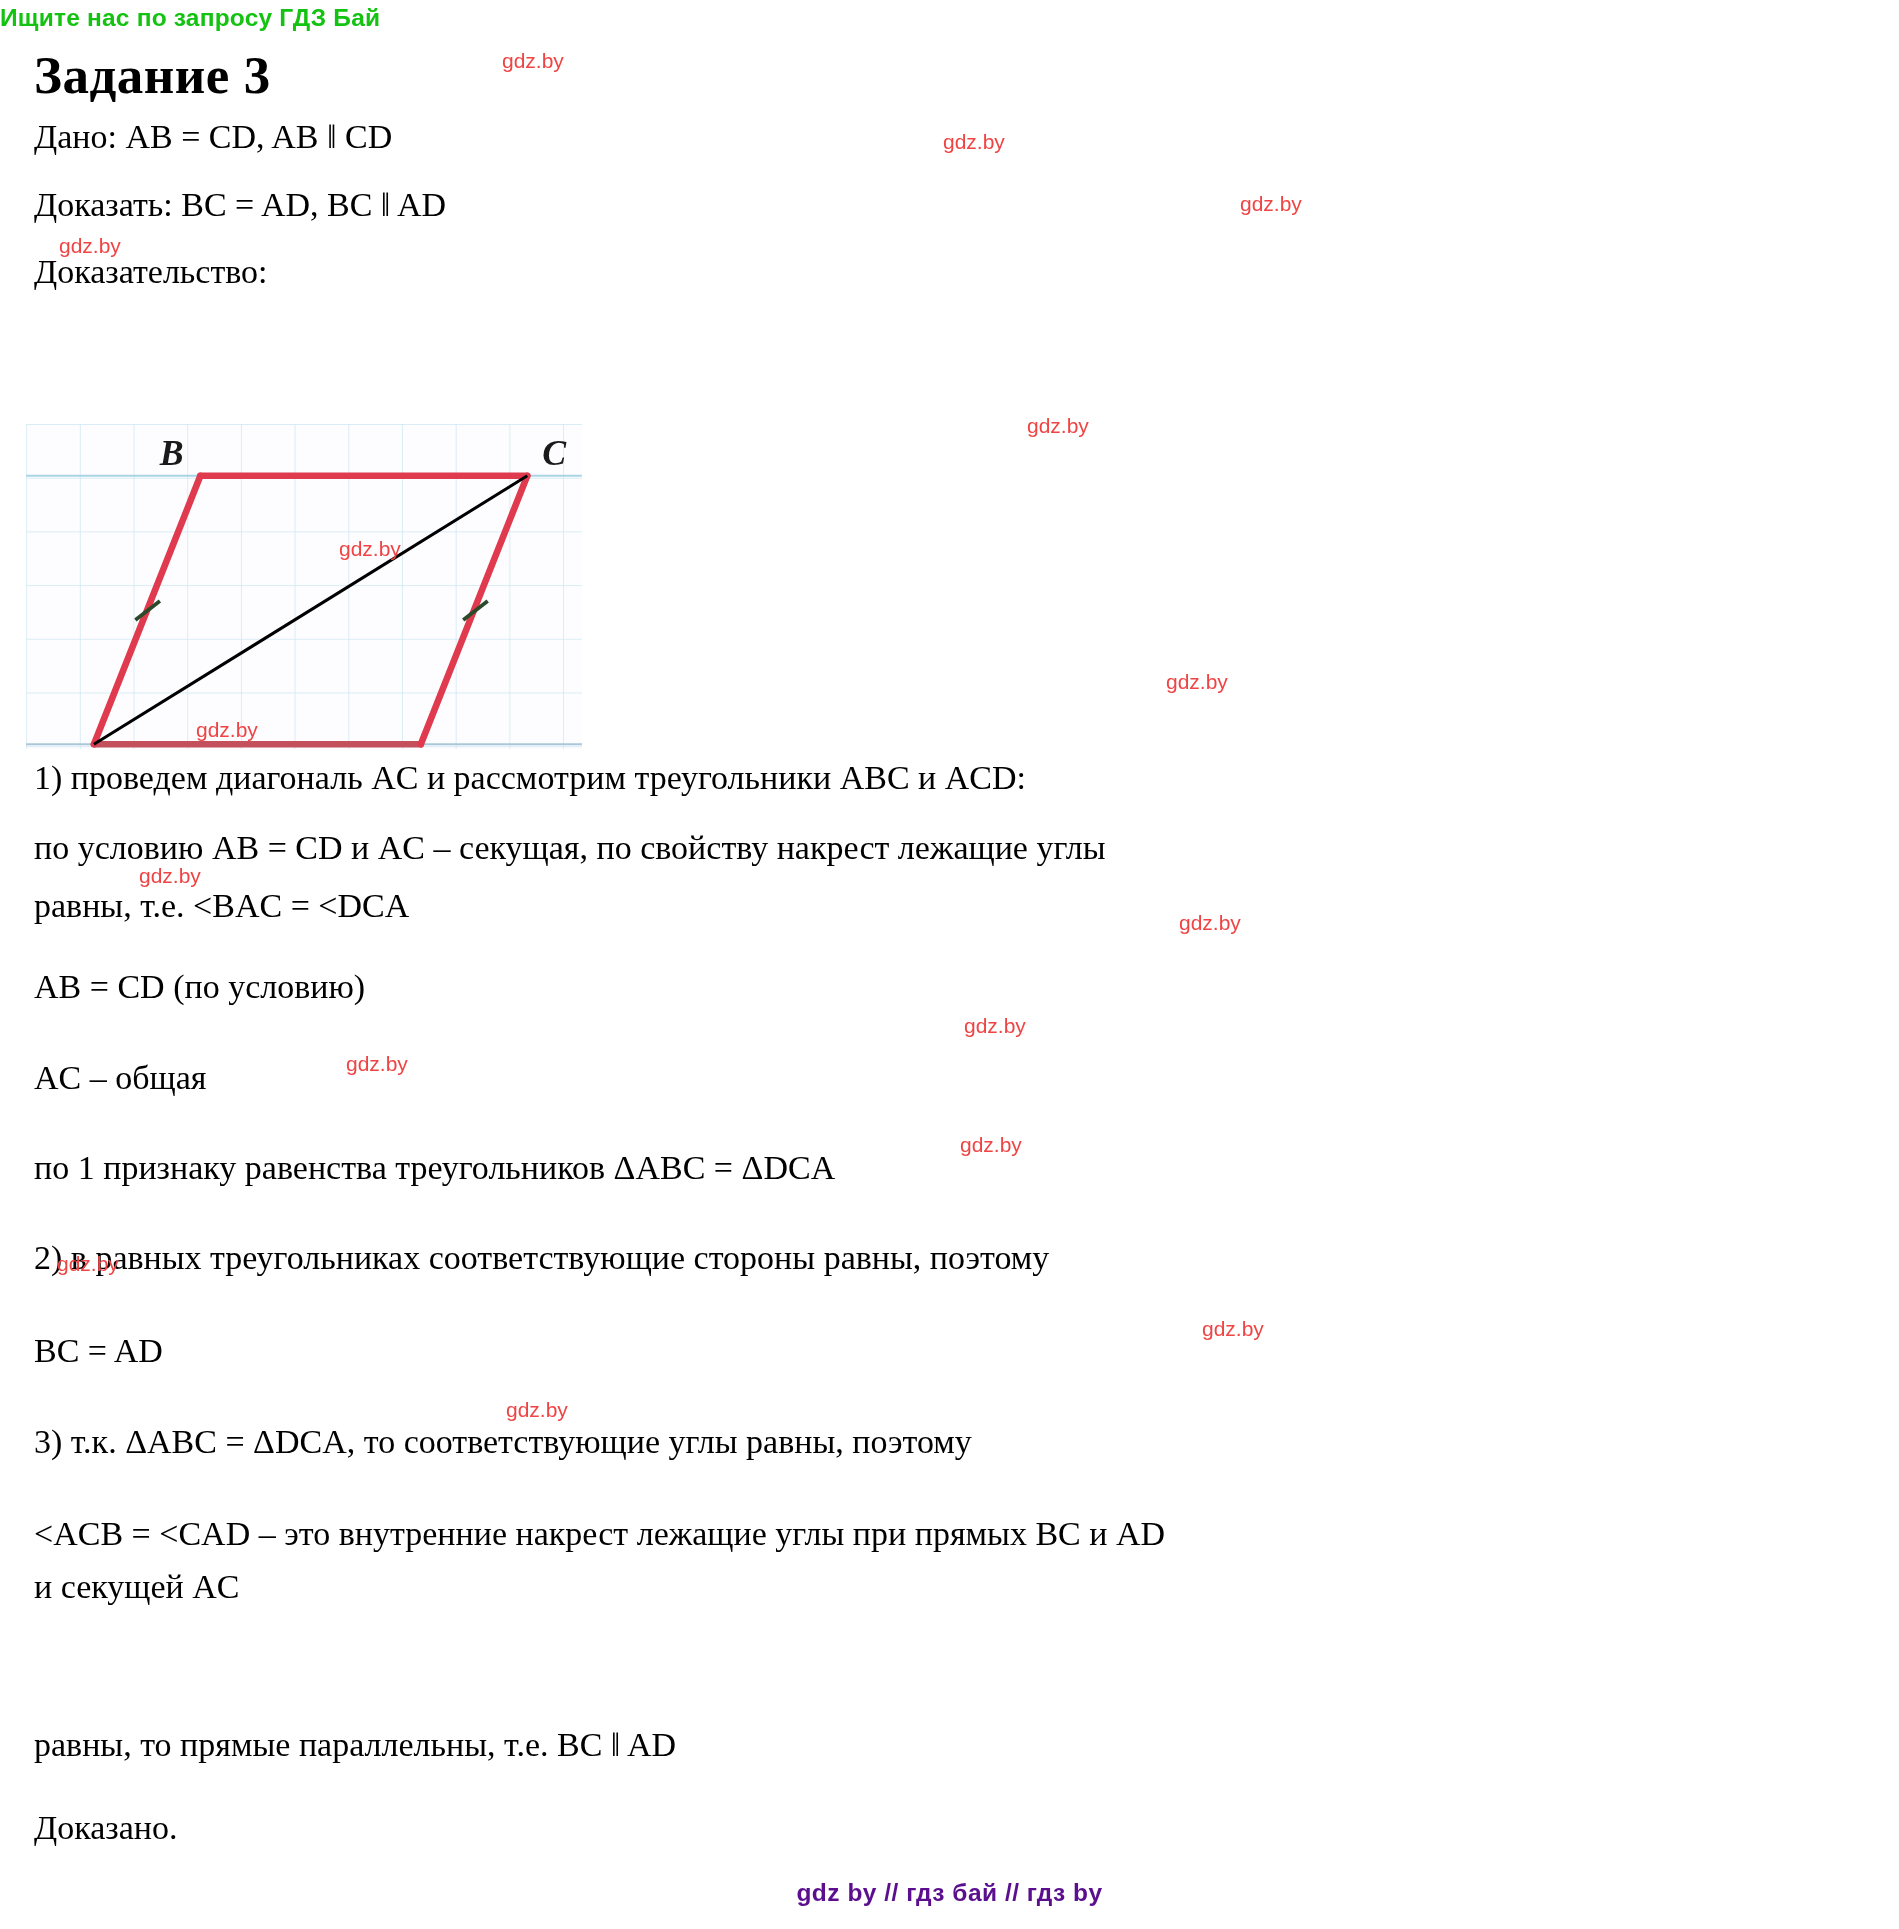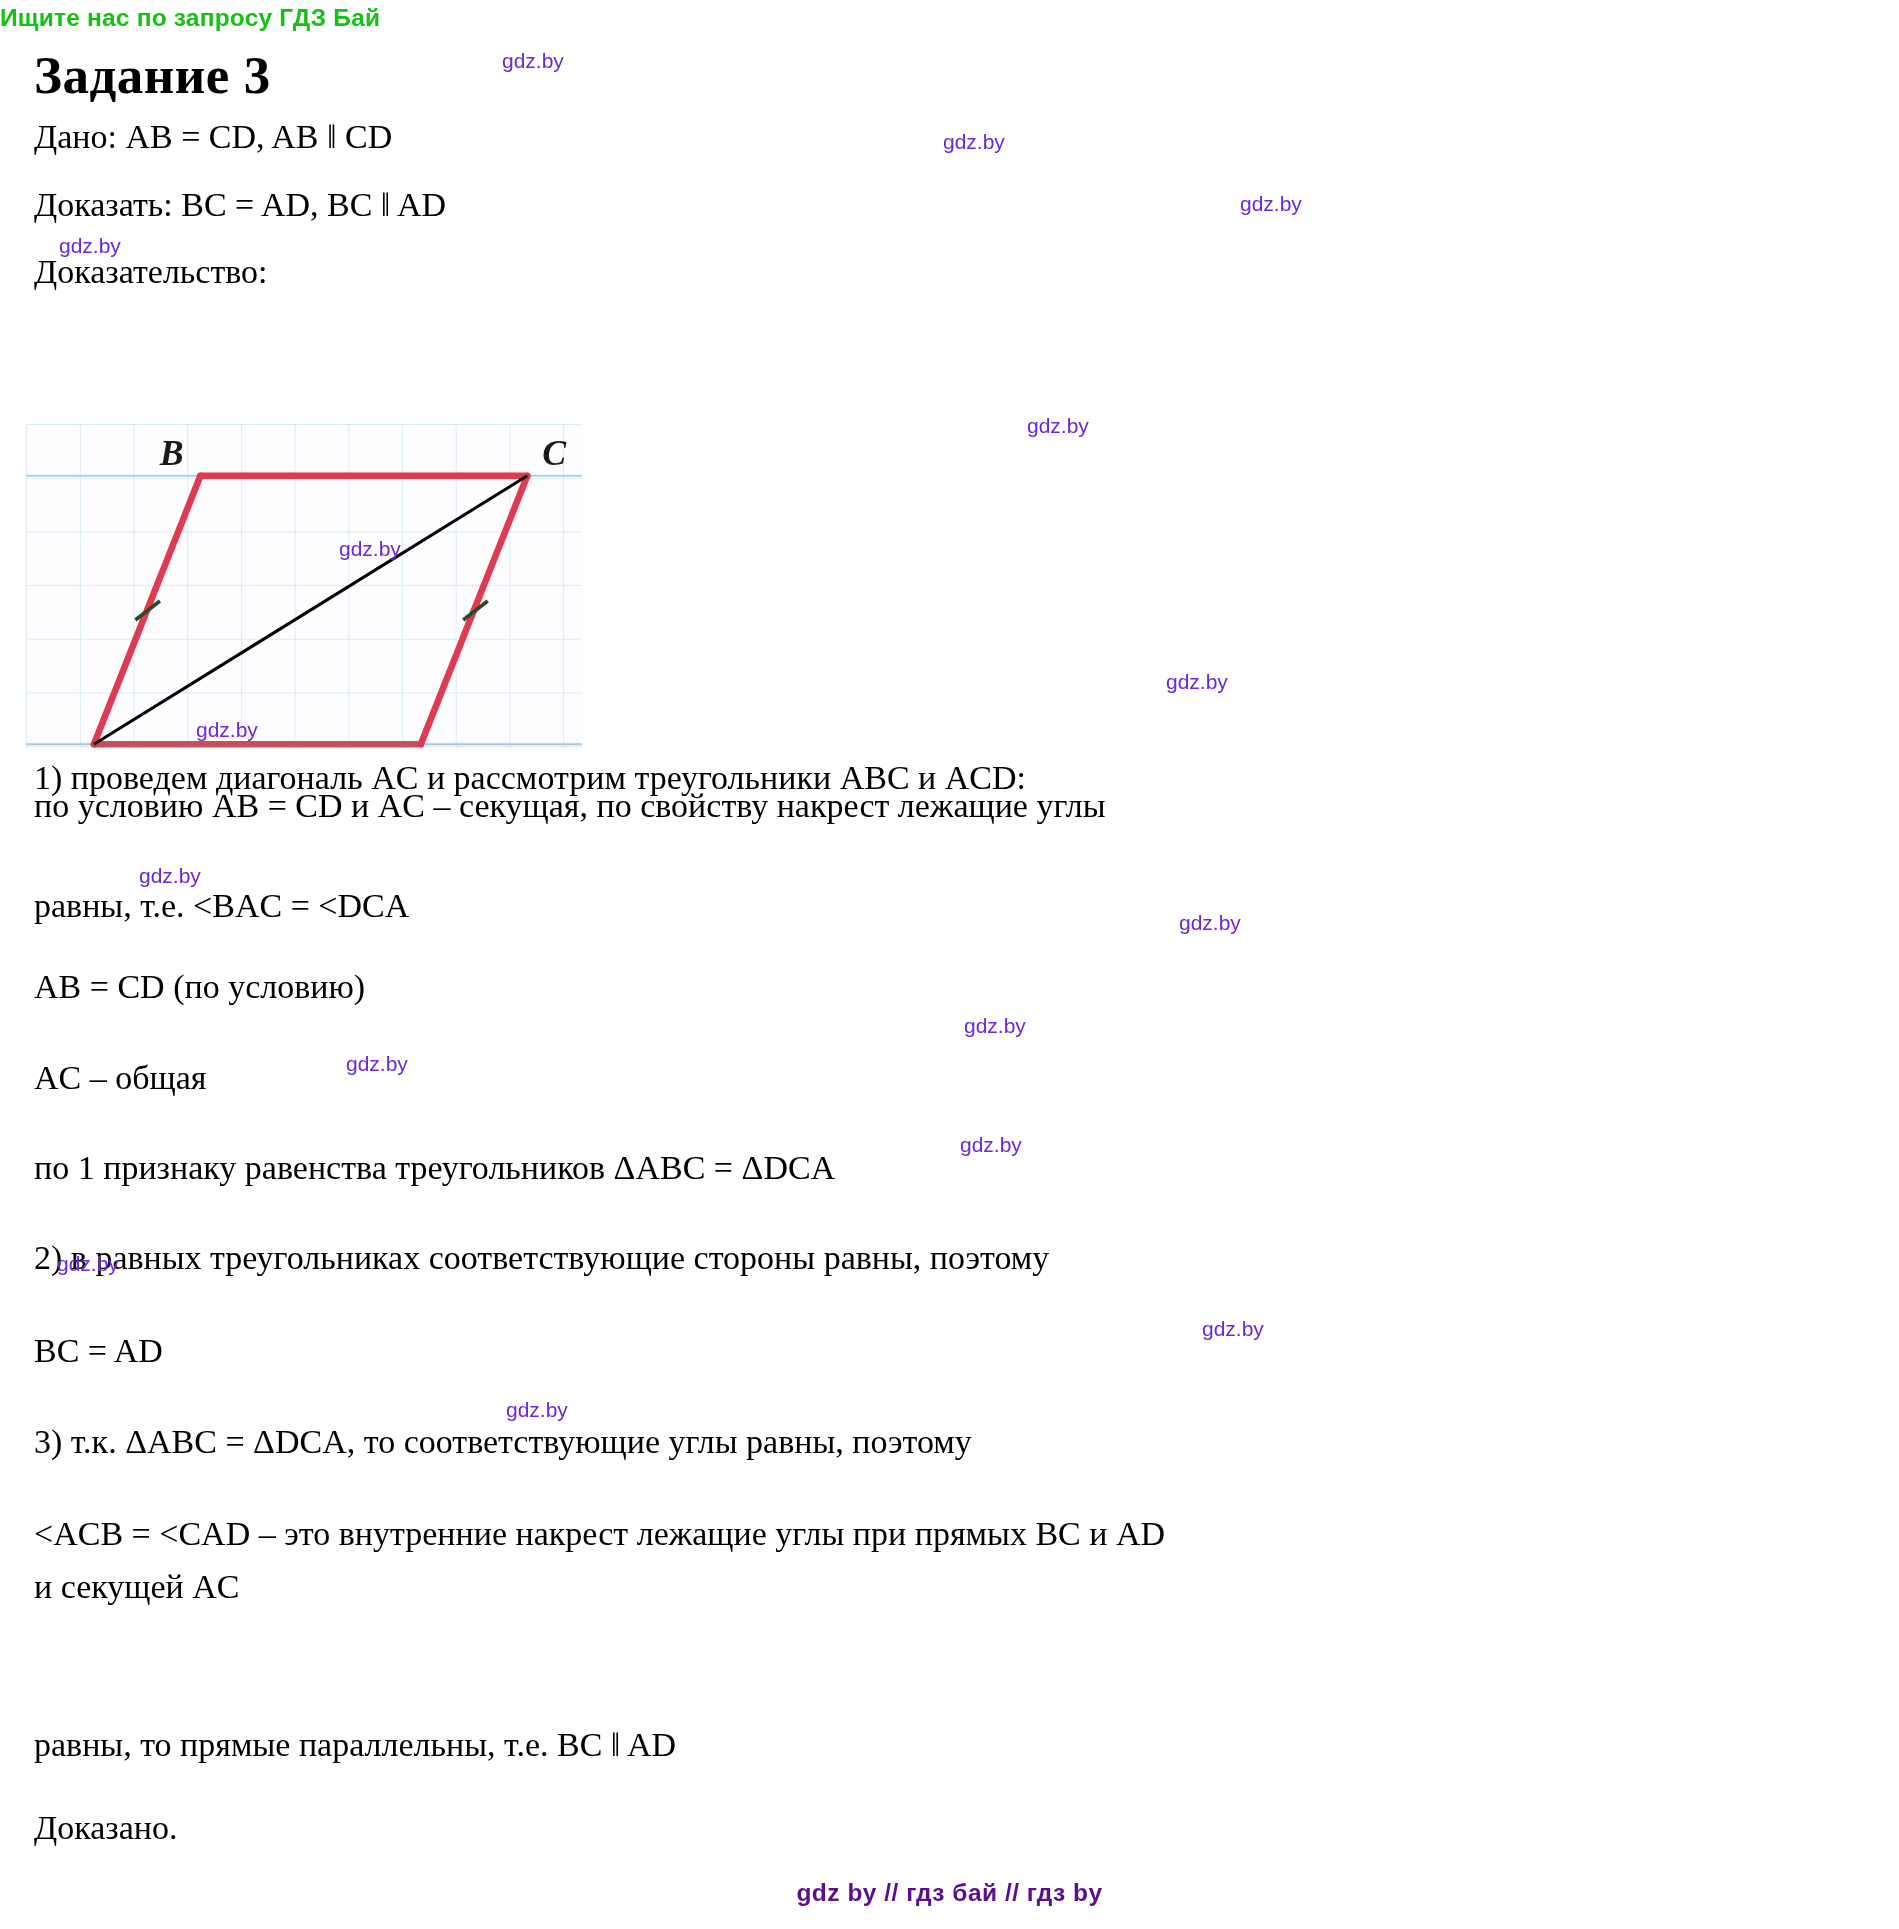--- a/index.html
+++ b/index.html
@@ -65,21 +65,21 @@
     width: 556px;
     height: 325px;
   }
   .figure svg { display: block; }
 
   
   .wm {
     position: absolute;
     font-family: "Liberation Sans", "DejaVu Sans", sans-serif;
     font-size: 21px;
-    color: #6d28d9;
+    color: #ef4444;
     white-space: nowrap;
   }
 
   .footer-links {
     position: absolute;
     left: 0;
     top: 1879px;
     width: 100%;
     text-align: center;
     font-family: "Liberation Sans", "DejaVu Sans", sans-serif;
@@ -130,21 +130,21 @@
 
       <text x="142" y="44" font-family="Liberation Serif, serif" font-size="38" font-style="italic" font-weight="bold" fill="#1a1a1a">B</text>
       <text x="548" y="44" font-family="Liberation Serif, serif" font-size="38" font-style="italic" font-weight="bold" fill="#1a1a1a">C</text>
       <text x="30" y="372" font-family="Liberation Serif, serif" font-size="38" font-style="italic" font-weight="bold" fill="#1a1a1a">A</text>
       <text x="428" y="372" font-family="Liberation Serif, serif" font-size="38" font-style="italic" font-weight="bold" fill="#1a1a1a">D</text>
     </svg>
   </div>
 
   <div class="line" style="top:758px">1) проведем диагональ AC и рассмотрим треугольники ABC и ACD:</div>
 
-  <div class="line" style="top:786px">по условию AB = CD и AC – секущая, по свойству накрест лежащие углы</div>
+  <div class="line" style="top:828px">по условию AB = CD и AC – секущая, по свойству накрест лежащие углы</div>
 
   <div class="line" style="top:886px">равны, т.е. &lt;BAC = &lt;DCA</div>
 
   <div class="line" style="top:967px"> AB = CD (по условию)</div>
 
   <div class="line" style="top:1058px">AC – общая</div>
 
   <div class="line" style="top:1148px">по 1 признаку равенства треугольников ΔABC = ΔDCA</div>
 
   <div class="line" style="top:1238px">2) в равных треугольниках соответствующие стороны равны, поэтому</div>

